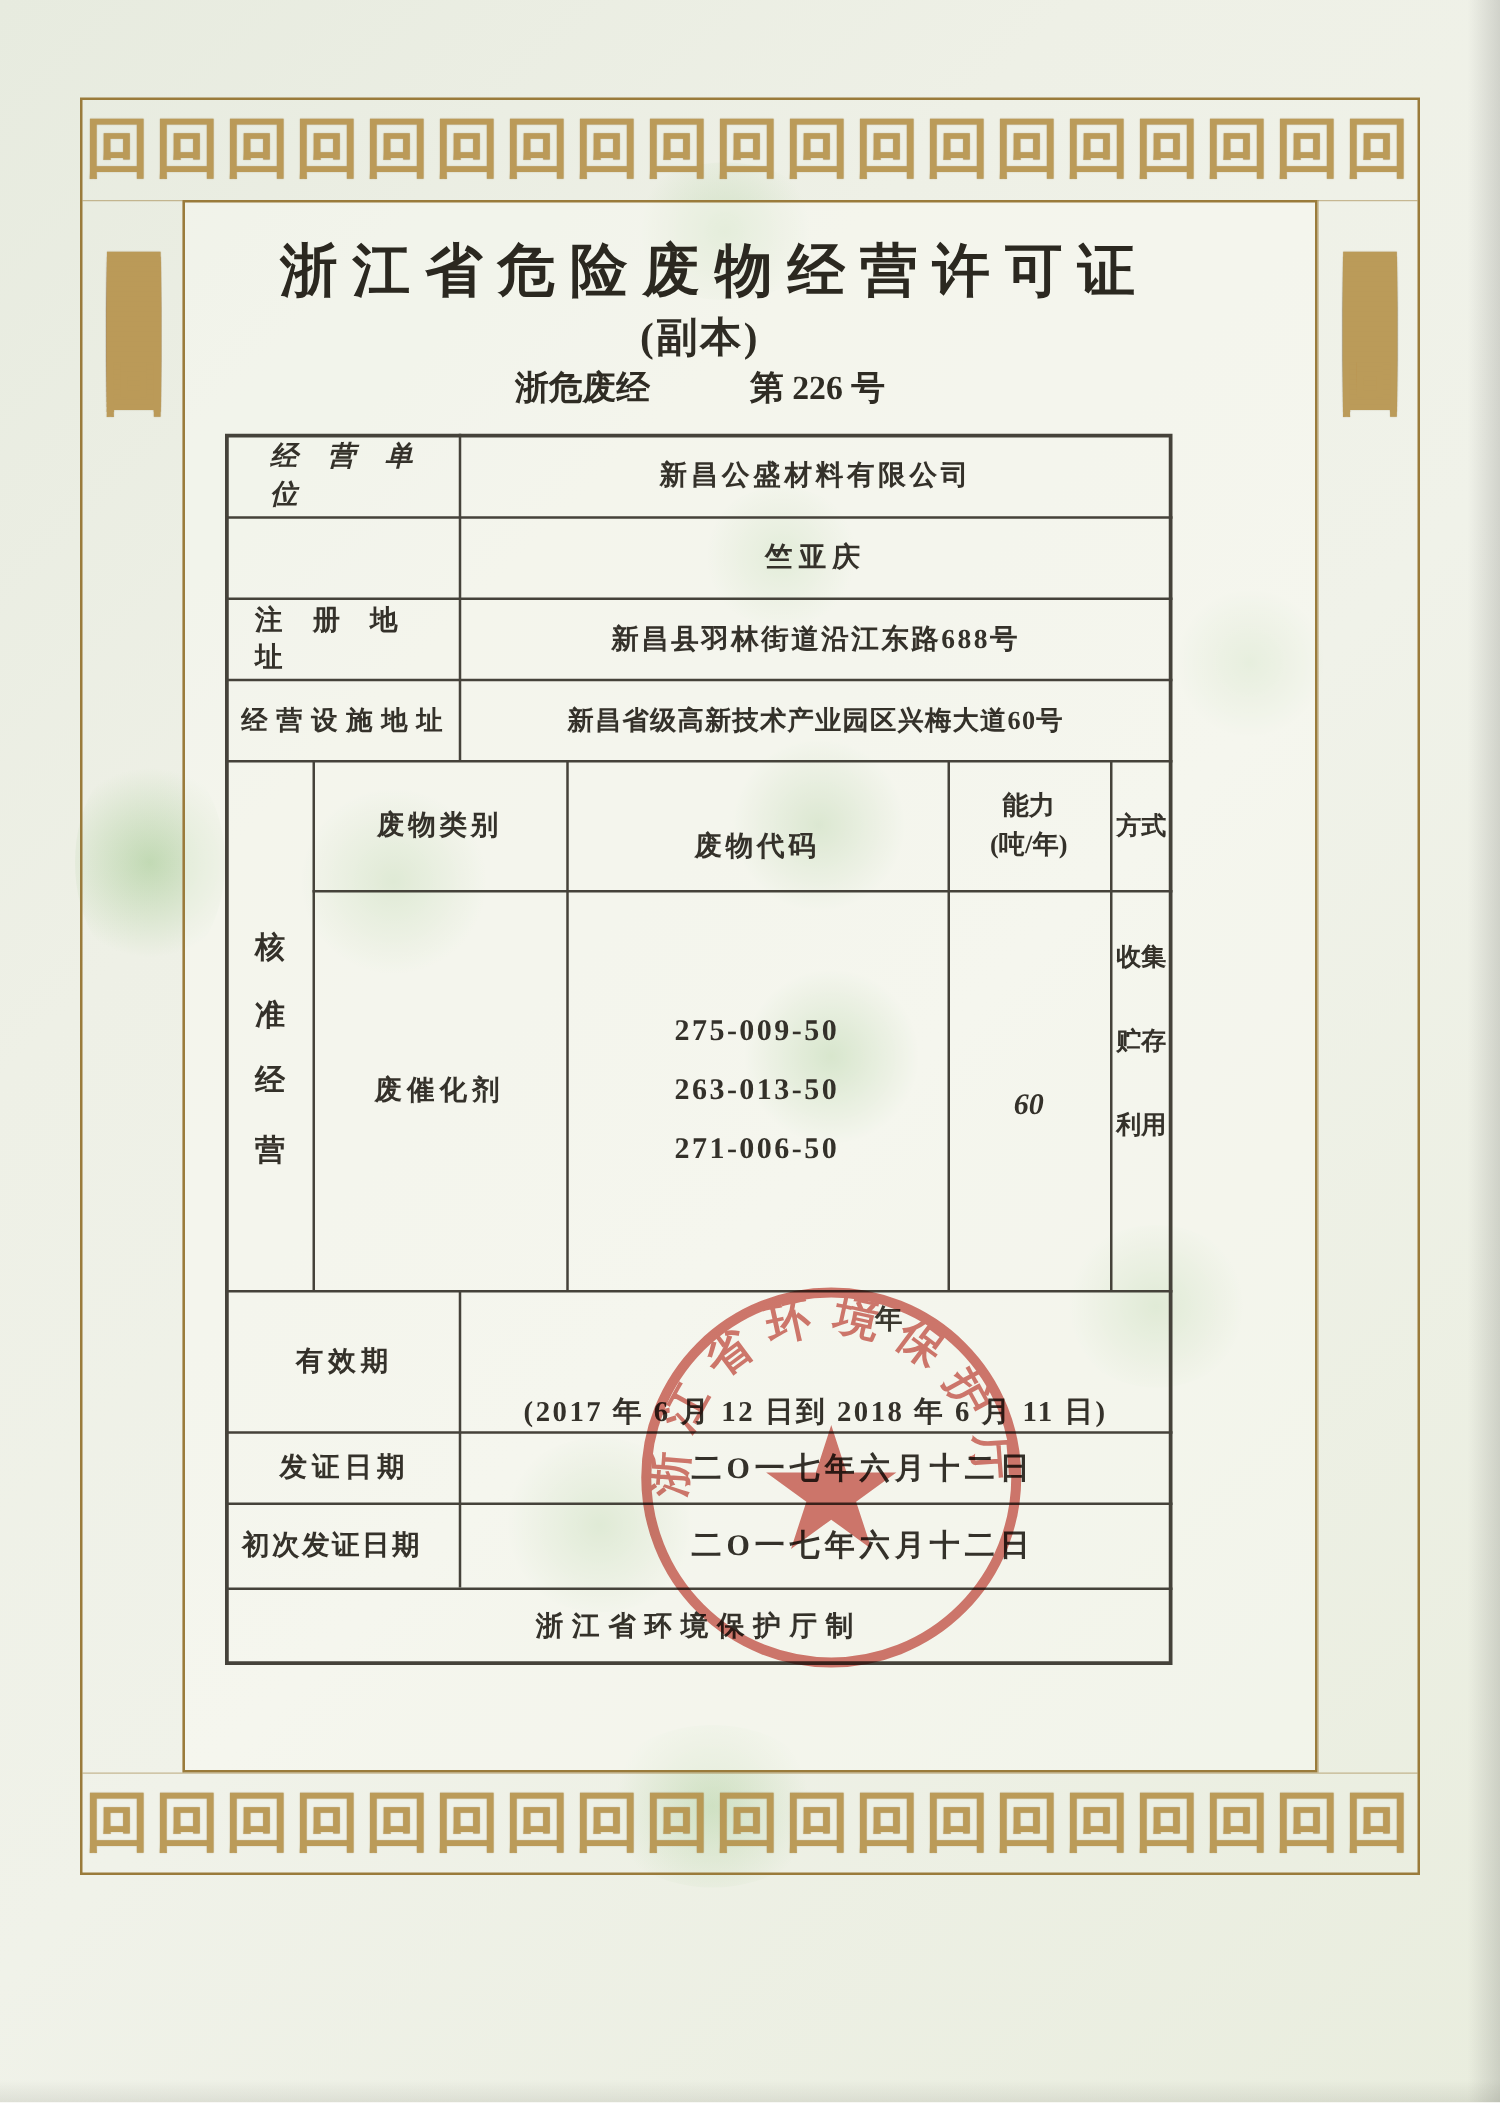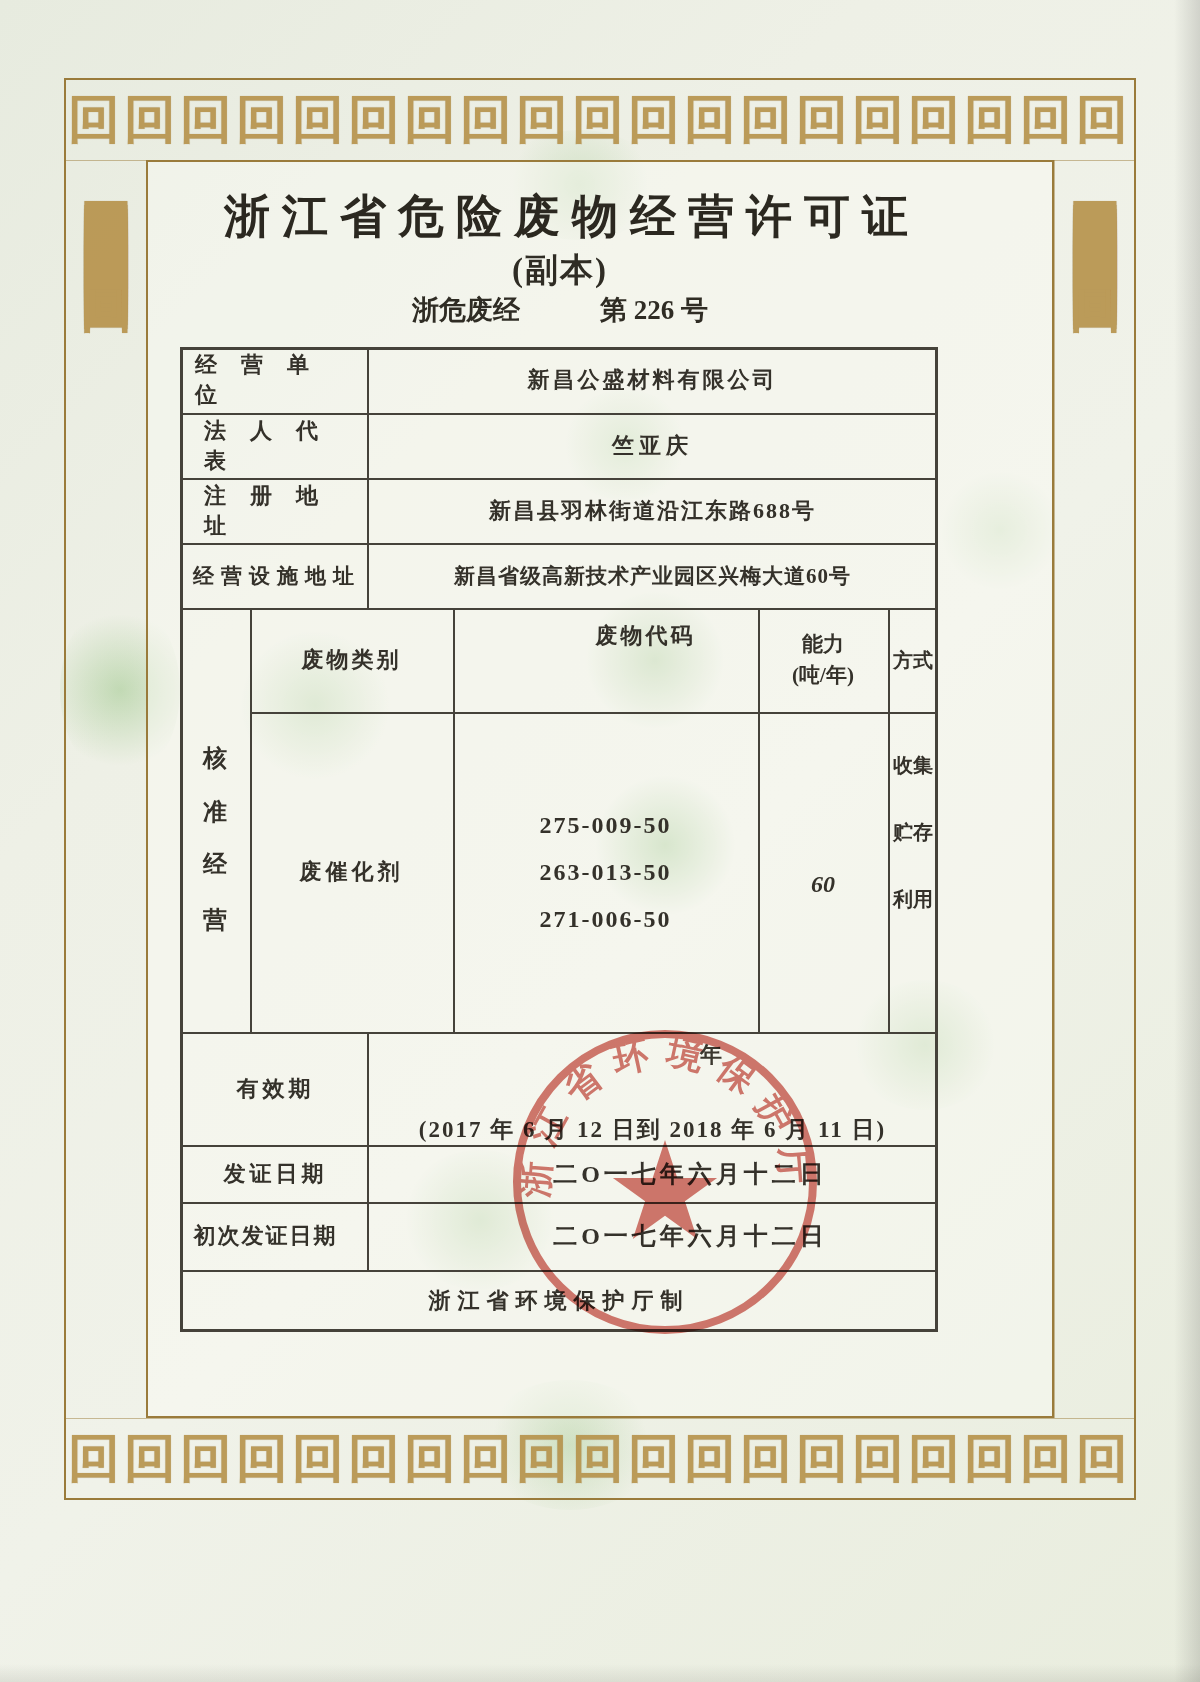--- a/index.html
+++ b/index.html
@@ -72,31 +72,31 @@
   .vl-cap{left:888px;top:608px;height:424px;}
 
   
   .cell{position:absolute;display:flex;align-items:center;justify-content:center;
     font-weight:700;color:#34312a;box-sizing:border-box;}
   .fs22{font-size:22px;} .fs21{font-size:21px;} .fs24{font-size:24px;}
   .spread4{letter-spacing:24px;padding-left:24px;}
   .spread6{letter-spacing:7px;padding-left:7px;}
   .spread2{letter-spacing:4px;padding-left:4px;}
 
-  .c-r1l{left:171px;top:347px;width:187px;height:66px;}
+  .c-r1l{left:192px;top:347px;width:187px;height:66px;font-style:italic;}
   .c-r1v{left:367px;top:347px;width:571px;height:66px;letter-spacing:3px;}
   .c-r2l{left:180px;top:413px;width:187px;height:65px;}
   .c-r2v{left:367px;top:413px;width:571px;height:65px;letter-spacing:5px;}
   .c-r3l{left:180px;top:478px;width:187px;height:65px;}
   .c-r3v{left:367px;top:478px;width:571px;height:65px;letter-spacing:2px;}
   .c-r4l{left:180px;top:543px;width:187px;height:65px;}
   .c-r4v{left:367px;top:543px;width:571px;height:65px;letter-spacing:1px;}
 
   .c-hcat{left:250px;top:608px;width:203px;height:104px;letter-spacing:3px;}
-  .c-hcode{left:453px;top:584px;width:305px;height:104px;letter-spacing:3px;margin-left:40px;}
+  .c-hcode{left:453px;top:625px;width:305px;height:104px;letter-spacing:3px;}
   .c-hcap{left:758px;top:608px;width:130px;height:104px;flex-direction:column;gap:8px;line-height:1.1;}
   .c-hway{left:888px;top:608px;width:50px;height:104px;font-size:20px;}
 
   .c-side{left:180px;top:608px;width:70px;height:424px;}
   .c-side span{writing-mode:vertical-lr;text-orientation:upright;letter-spacing:54px;
     font-size:24px;padding-top:26px;}
   .c-cat{left:250px;top:712px;width:203px;height:320px;letter-spacing:4px;}
   .c-codes{left:453px;top:712px;width:305px;height:320px;flex-direction:column;
     gap:20px;font-size:24px;letter-spacing:2px;}
   .c-cap{left:758px;top:712px;width:130px;height:344px;font-size:24px;font-style:italic;}
@@ -160,21 +160,20 @@
   <div class="hl hl-1270"></div>
   <div class="vl vl-label"></div>
   <div class="vl vl-label2"></div>
   <div class="vl vl-side"></div>
   <div class="vl vl-cat"></div>
   <div class="vl vl-code"></div>
   <div class="vl vl-cap"></div>
 
   <div class="cell fs22 spread4 c-r1l">经营单位</div>
   <div class="cell fs22 c-r1v">新昌公盛材料有限公司</div>
-  <div class="cell fs22 spread4 c-r2l">法人代表</div>
   <div class="cell fs22 c-r2v">竺亚庆</div>
   <div class="cell fs22 spread4 c-r3l">注册地址</div>
   <div class="cell fs22 c-r3v">新昌县羽林街道沿江东路688号</div>
   <div class="cell fs21 spread6 c-r4l">经营设施地址</div>
   <div class="cell fs21 c-r4v">新昌省级高新技术产业园区兴梅大道60号</div>
 
   <div class="cell c-side">
     <span>核准经营</span>
   </div>
   <div class="cell fs22 c-hcat">废物类别</div>

